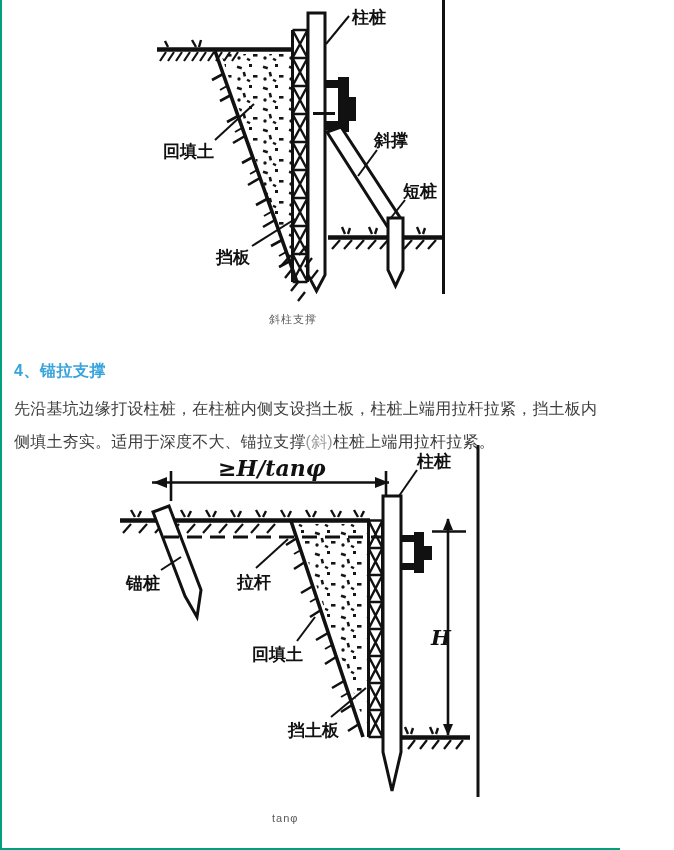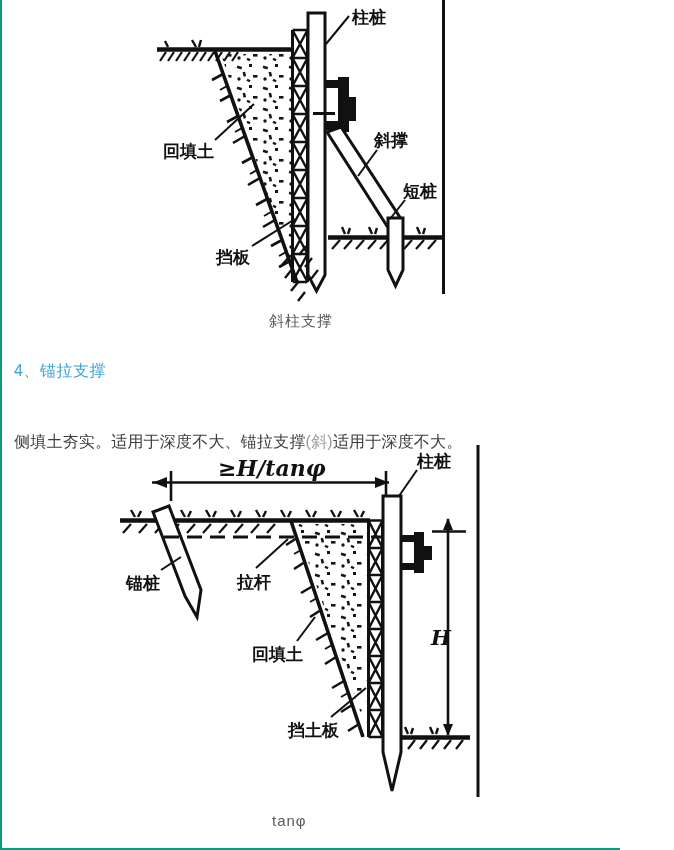--- a/index.html
+++ b/index.html
@@ -4,26 +4,26 @@
 <style>
   html,body{margin:0;padding:0;background:#fff;}
   .page{
     position:relative;width:620px;height:850px;background:#ffffff;
     font-family:"Liberation Sans",sans-serif;overflow:hidden;
   }
   .edge-left{position:absolute;left:0;top:0;width:2px;height:850px;background:#00a17c;}
   .edge-bottom{position:absolute;left:0;bottom:0;width:674px;height:2px;background:#00a17c;}
   .fig-svg{position:absolute;left:0;}
   .fig-caption{
-    position:absolute;font-size:15px;color:#595959;letter-spacing:1px;white-space:nowrap;
+    position:absolute;font-size:11px;color:#595959;letter-spacing:1px;white-space:nowrap;
   }
   .caption-1{left:269px;top:312px;}
   .caption-2{left:272px;top:812px;}
   .section-heading{
-    position:absolute;left:14px;top:361px;font-size:16px;font-weight:normal;color:#36a3dc;
+    position:absolute;left:14px;top:361px;font-size:16px;font-weight:bold;color:#36a3dc;
     letter-spacing:0.5px;white-space:nowrap;
   }
   .body-text{
     position:absolute;left:14px;top:392px;width:648px;font-size:16px;color:#3d3d3d;
     line-height:33px;letter-spacing:0.2px;
   }
   .body-text .gray{color:#9a9a9a;}
   .dlabel{font-family:"Liberation Sans",sans-serif;font-size:17px;font-weight:bold;fill:#111;}
   .dim-text{font-family:"DejaVu Serif","Liberation Serif",serif;font-style:italic;font-weight:bold;fill:#111;}
   .ln{stroke:#111;fill:none;}
@@ -109,22 +109,22 @@
     <text class="dlabel" x="163" y="157">回填土</text>
     <text class="dlabel" x="374" y="146">斜撑</text>
     <text class="dlabel" x="403" y="197">短桩</text>
     <text class="dlabel" x="216" y="263">挡板</text>
   </svg>
 
   <div class="fig-caption caption-1">斜柱支撑</div>
 
   <div class="section-heading">4、锚拉支撑</div>
   <div class="body-text">
-    <br>
-    <span>侧填土夯实。适用于深度不大、锚拉支撑</span><span class="gray">(斜)</span><span>适用于深度不大。</span>
+    <span>先沿基坑边缘打设柱桩，在柱桩内侧支设挡土板，柱桩上端用拉杆拉紧，挡土板内</span><br>
+    <span>侧填土夯实。适用于深度不大、锚拉支撑</span><span class="gray">(斜)</span><span>柱桩上端用拉杆拉紧。</span>
   </div>
 
   <svg class="fig-svg" style="top:445px" width="674" height="360" viewBox="0 0 674 360">
     <defs>
       <pattern id="soil2" width="26" height="21" patternUnits="userSpaceOnUse">
         <rect x="3" y="3" width="5" height="2.6" fill="#151515" transform="rotate(18 5 4)"></rect>
         <rect x="15" y="1" width="3" height="3" fill="#151515"></rect>
         <rect x="9" y="9" width="2.6" height="4.5" fill="#151515" transform="rotate(-14 10 11)"></rect>
         <rect x="19" y="12" width="4.5" height="2.6" fill="#151515"></rect>
         <circle cx="5" cy="16" r="1.7" fill="#151515"></circle>

